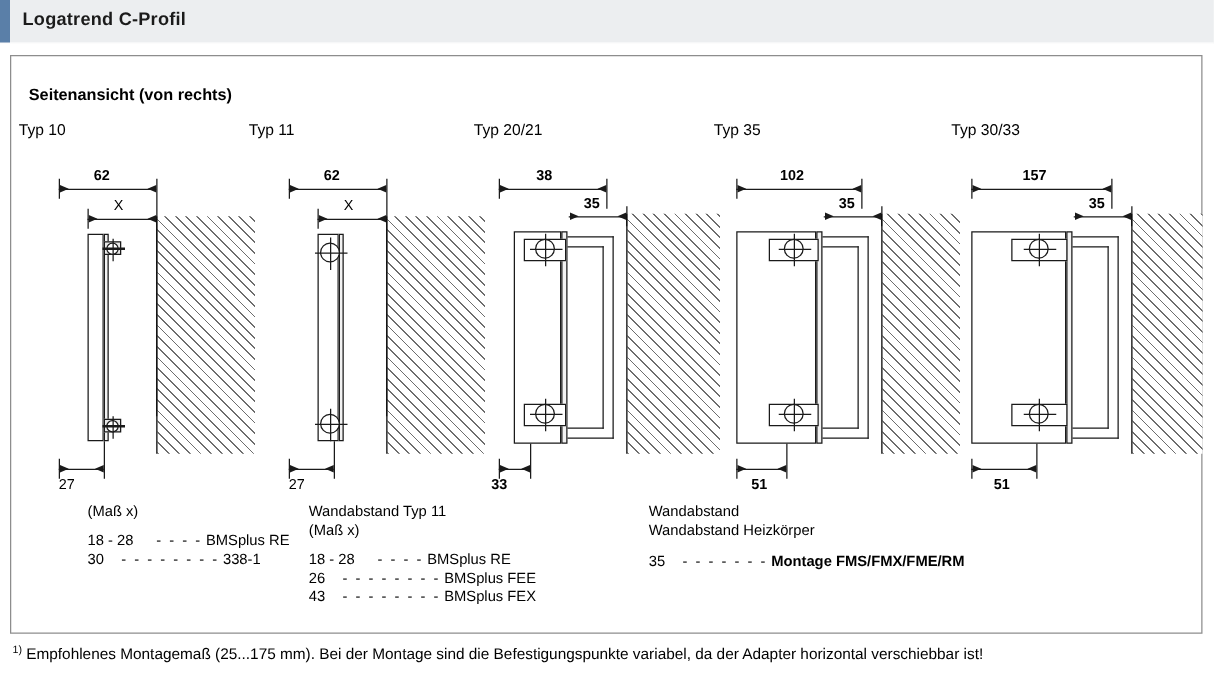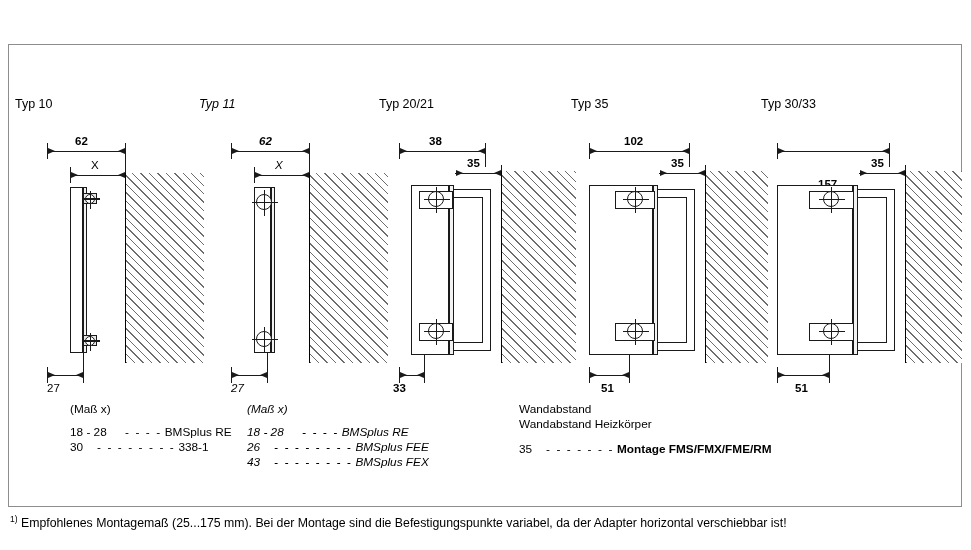--- a/index.html
+++ b/index.html
@@ -192,23 +192,28 @@
   .footnote sup {
     font-size: 8.5px;
     vertical-align: super;
   }
 </style>
 </head>
 <body>
 
 <div class="page">
 
+  <div class="titlebar">
+    <div class="accent"></div>
+    <div class="ttl">Logatrend C-Profil</div>
+  </div>
 
   <div class="frame">
 
+    <div class="section-title">Seitenansicht (von rechts)</div>
 
     <div class="col" style="left:6px; width:190px;">
       <div class="col-head">Typ 10</div>
 
       <div class="fig">
 
         <div class="dim" style="left:32px; top:28px; width:78px;"></div>
         <div class="dimv" style="left:32px; top:20px; height:16px;"></div>
         <div class="dimv" style="left:110px; top:20px; height:190px;"></div>
         <div class="arrowR" style="left:33px; top:24.8px;"></div>
@@ -248,21 +253,21 @@
           <span>BMSplus RE</span>
         </div>
         <div class="leg">
           <span class="num" style="width:24px">30</span>
           <span class="dots">- - - - - - - -</span>
           <span>338-1</span>
         </div>
       </div>
     </div>
 
-    <div class="col" style="left:190px; width:190px;font-style:italic;">
+    <div class="col" style="left:190px; width:190px;">
       <div class="col-head">Typ 11</div>
 
       <div class="fig">
         <div class="dim" style="left:32px; top:28px; width:78px;"></div>
         <div class="dimv" style="left:32px; top:20px; height:16px;"></div>
         <div class="dimv" style="left:110px; top:20px; height:190px;"></div>
         <div class="arrowR" style="left:33px; top:24.8px;"></div>
         <div class="arrowL" style="left:103px; top:24.8px;"></div>
         <div class="dimlabel" style="left:60px; top:12px;">62</div>
 
@@ -281,20 +286,21 @@
 
         <div class="dim" style="left:32px; top:252px; width:36px;"></div>
         <div class="dimv" style="left:32px; top:244px; height:16px;"></div>
         <div class="dimv" style="left:68px; top:230px; height:30px;"></div>
         <div class="arrowR" style="left:33px; top:248.8px;"></div>
         <div class="arrowL" style="left:61px; top:248.8px;"></div>
         <div class="dimlabel reg" style="left:32px; top:259px;">27</div>
       </div>
 
       <div class="caption" style="left:48px; top:305px;">
+        <div class="cap-title">Wandabstand Typ 11</div>
         <div class="cap-line">(Maß x)</div>
         <div style="height:8px"></div>
         <div class="leg">
           <span class="num" style="width:52px">18 - 28</span>
           <span class="dots">- - - -</span>
           <span>BMSplus RE</span>
         </div>
         <div class="leg">
           <span class="num" style="width:24px">26</span>
           <span class="dots">- - - - - - - -</span>
@@ -389,21 +395,21 @@
 
     <div class="col" style="left:752px; width:200px;">
       <div class="col-head">Typ 30/33</div>
 
       <div class="fig">
         <div class="dim" style="left:16px; top:28px; width:112px;"></div>
         <div class="dimv" style="left:16px; top:20px; height:16px;"></div>
         <div class="dimv" style="left:128px; top:20px; height:24px;"></div>
         <div class="arrowR" style="left:17px; top:24.8px;"></div>
         <div class="arrowL" style="left:121px; top:24.8px;"></div>
-        <div class="dimlabel" style="left:57px; top:12px;margin-top:43px;">157</div>
+        <div class="dimlabel" style="left:57px; top:12px;">157</div>
 
         <div class="dim" style="left:98px; top:50px; width:46px;"></div>
         <div class="dimv" style="left:144px; top:42px; height:16px;"></div>
         <div class="arrowR" style="left:99px; top:46.8px;"></div>
         <div class="arrowL" style="left:137px; top:46.8px;"></div>
         <div class="dimlabel" style="left:110px; top:34px;">35</div>
 
         <div class="wall" style="left:144px; top:48px; width:56px; height:192px;"></div>
 
         <div class="rad" style="left:16px; top:62px; width:76px; height:170px;"></div>

